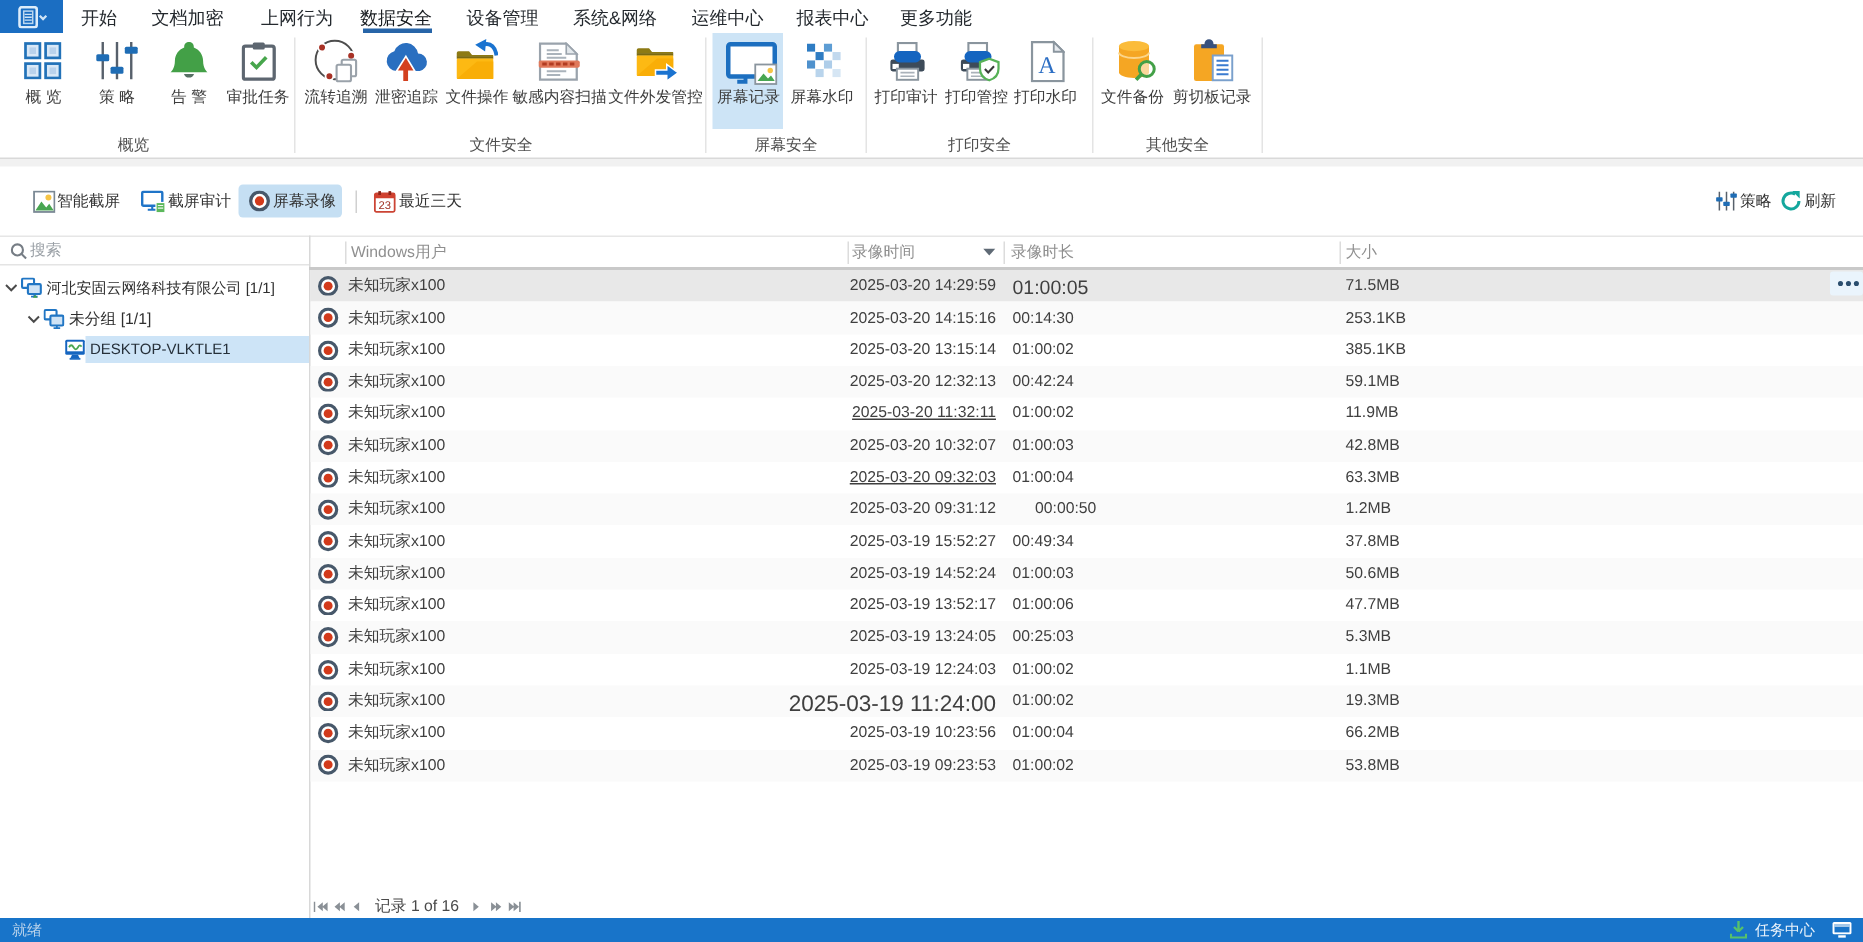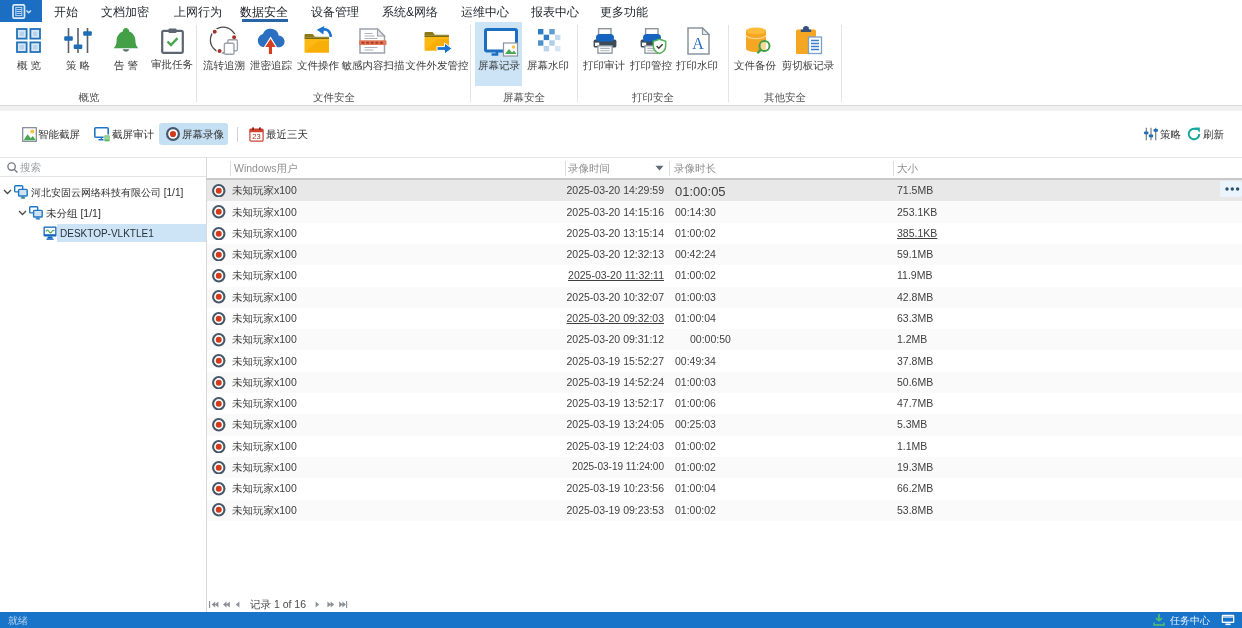--- a/index.html
+++ b/index.html
@@ -68,21 +68,21 @@
 <svg class="a" style="left:112px;top:27px;" width="28" height="27" viewBox="0 0 28 27">
 <path d="M14 1c1.8 0 3.2 1.4 3.2 3.1v0.5c3.6 1.3 6.2 4.8 6.2 8.9 0 2.5 0.6 4.4 1.4 5.8 0.6 1 1.5 1.9 1.5 1.9H1.7s0.9-0.9 1.5-1.9c0.8-1.4 1.4-3.3 1.4-5.8 0-4.1 2.6-7.6 6.2-8.9v-0.5C10.8 2.4 12.2 1 14 1z" fill="#43a047"></path>
 <path d="M10.6 22.3a3.6 3.6 0 0 0 6.8 0z" fill="#577064"></path>
 </svg>
 <div class="t" style="left:126px;top:59.5px;font-size:10.5px;color:#3d3d3d;transform:translateX(-50%);">告 警</div>
 <svg class="a" style="left:161px;top:28px;" width="23" height="26" viewBox="0 0 23 26">
 <rect x="1.2" y="2.8" width="20.6" height="22" rx="1.5" fill="#fff" stroke="#5d6670" stroke-width="2.2"></rect>
 <rect x="7.5" y="0.4" width="8" height="4.6" rx="1" fill="#5d6670"></rect>
 <path d="M6.5 13.5l3.5 3.5 6.5-6.8" fill="none" stroke="#47a64c" stroke-width="2.4"></path>
 </svg>
-<div class="t" style="left:172px;top:59.5px;font-size:10.5px;color:#3d3d3d;transform:translateX(-50%);font-family:Liberation Mono, monospace;">审批任务</div>
+<div class="t" style="left:172px;top:59.5px;font-size:10.5px;color:#3d3d3d;transform:translateX(-50%);">审批任务</div>
 <svg class="a" style="left:208px;top:26px;" width="34" height="30" viewBox="0 0 34 30">
 <circle cx="15.2" cy="14" r="12.8" fill="none" stroke="#4d4d4d" stroke-width="1.3"></circle>
 <g fill="#a83226" stroke="#fff" stroke-width="1.2">
 <circle cx="6.7" cy="5.7" r="2.6"></circle>
       <circle cx="26.1" cy="11.2" r="2.6"></circle>
       <circle cx="11.6" cy="24.9" r="2.6"></circle>
     </g>
 <g fill="#fff" stroke="#9aa2aa" stroke-width="1.4">
 <rect x="19.8" y="13.8" width="9.6" height="11" rx="1.2"></rect>
 <rect x="16.4" y="17.2" width="9.6" height="11" rx="1.2"></rect>
@@ -309,21 +309,21 @@
 <div class="t" style="left:664px;top:206.5px;font-size:10.5px;color:#3f3f3f;transform:translateX(-100%);">2025-03-20 14:15:16</div>
 <div class="t" style="left:675px;top:206.5px;font-size:10.5px;color:#3f3f3f;">00:14:30</div>
 <div class="t" style="left:897px;top:206.5px;font-size:10.5px;color:#3f3f3f;">253.1KB</div>
 <svg class="a" style="left:212px;top:226.55px;" width="13.5" height="13.5" viewBox="0 0 14 14">
 <circle cx="7" cy="7" r="5.9" fill="#fff" stroke="#47586a" stroke-width="2.2"></circle>
 <circle cx="7" cy="7" r="3.1" fill="#d23a1b"></circle>
 </svg>
 <div class="t" style="left:232px;top:227.8px;font-size:10.5px;color:#3f3f3f;">未知玩家x100</div>
 <div class="t" style="left:664px;top:227.8px;font-size:10.5px;color:#3f3f3f;transform:translateX(-100%);">2025-03-20 13:15:14</div>
 <div class="t" style="left:675px;top:227.8px;font-size:10.5px;color:#3f3f3f;">01:00:02</div>
-<div class="t" style="left:897px;top:227.8px;font-size:10.5px;color:#3f3f3f;text-decoration:underline;">385.1KB</div>
+<div class="t" style="left:897px;top:227.8px;font-size:10.5px;color:#3f3f3f;">385.1KB</div>
 <div class="a" style="left:207px;top:243.9px;width:1035px;height:21.3px;background:#fafafa;"></div>
 <svg class="a" style="left:212px;top:247.85000000000002px;" width="13.5" height="13.5" viewBox="0 0 14 14">
 <circle cx="7" cy="7" r="5.9" fill="#fff" stroke="#47586a" stroke-width="2.2"></circle>
 <circle cx="7" cy="7" r="3.1" fill="#d23a1b"></circle>
 </svg>
 <div class="t" style="left:232px;top:249.1px;font-size:10.5px;color:#3f3f3f;">未知玩家x100</div>
 <div class="t" style="left:664px;top:249.1px;font-size:10.5px;color:#3f3f3f;transform:translateX(-100%);">2025-03-20 12:32:13</div>
 <div class="t" style="left:675px;top:249.1px;font-size:10.5px;color:#3f3f3f;">00:42:24</div>
 <div class="t" style="left:897px;top:249.1px;font-size:10.5px;color:#3f3f3f;">59.1MB</div>
 <svg class="a" style="left:212px;top:269.15px;" width="13.5" height="13.5" viewBox="0 0 14 14">
@@ -401,21 +401,21 @@
 <div class="t" style="left:232px;top:440.8px;font-size:10.5px;color:#3f3f3f;">未知玩家x100</div>
 <div class="t" style="left:664px;top:440.8px;font-size:10.5px;color:#3f3f3f;transform:translateX(-100%);">2025-03-19 12:24:03</div>
 <div class="t" style="left:675px;top:440.8px;font-size:10.5px;color:#3f3f3f;">01:00:02</div>
 <div class="t" style="left:897px;top:440.8px;font-size:10.5px;color:#3f3f3f;">1.1MB</div>
 <div class="a" style="left:207px;top:456.9px;width:1035px;height:21.3px;background:#fafafa;"></div>
 <svg class="a" style="left:212px;top:460.85px;" width="13.5" height="13.5" viewBox="0 0 14 14">
 <circle cx="7" cy="7" r="5.9" fill="#fff" stroke="#47586a" stroke-width="2.2"></circle>
 <circle cx="7" cy="7" r="3.1" fill="#d23a1b"></circle>
 </svg>
 <div class="t" style="left:232px;top:462.1px;font-size:10.5px;color:#3f3f3f;">未知玩家x100</div>
-<div class="t" style="left:664px;top:462.1px;font-size:10px;color:#3f3f3f;transform:translateX(-100%);">2025-03-19 11:24:00</div>
+<div class="t" style="left:664px;top:462.1px;font-size:15px;color:#3f3f3f;transform:translateX(-100%);">2025-03-19 11:24:00</div>
 <div class="t" style="left:675px;top:462.1px;font-size:10.5px;color:#3f3f3f;">01:00:02</div>
 <div class="t" style="left:897px;top:462.1px;font-size:10.5px;color:#3f3f3f;">19.3MB</div>
 <svg class="a" style="left:212px;top:482.15px;" width="13.5" height="13.5" viewBox="0 0 14 14">
 <circle cx="7" cy="7" r="5.9" fill="#fff" stroke="#47586a" stroke-width="2.2"></circle>
 <circle cx="7" cy="7" r="3.1" fill="#d23a1b"></circle>
 </svg>
 <div class="t" style="left:232px;top:483.3px;font-size:10.5px;color:#3f3f3f;">未知玩家x100</div>
 <div class="t" style="left:664px;top:483.3px;font-size:10.5px;color:#3f3f3f;transform:translateX(-100%);">2025-03-19 10:23:56</div>
 <div class="t" style="left:675px;top:483.3px;font-size:10.5px;color:#3f3f3f;">01:00:04</div>
 <div class="t" style="left:897px;top:483.3px;font-size:10.5px;color:#3f3f3f;">66.2MB</div>

